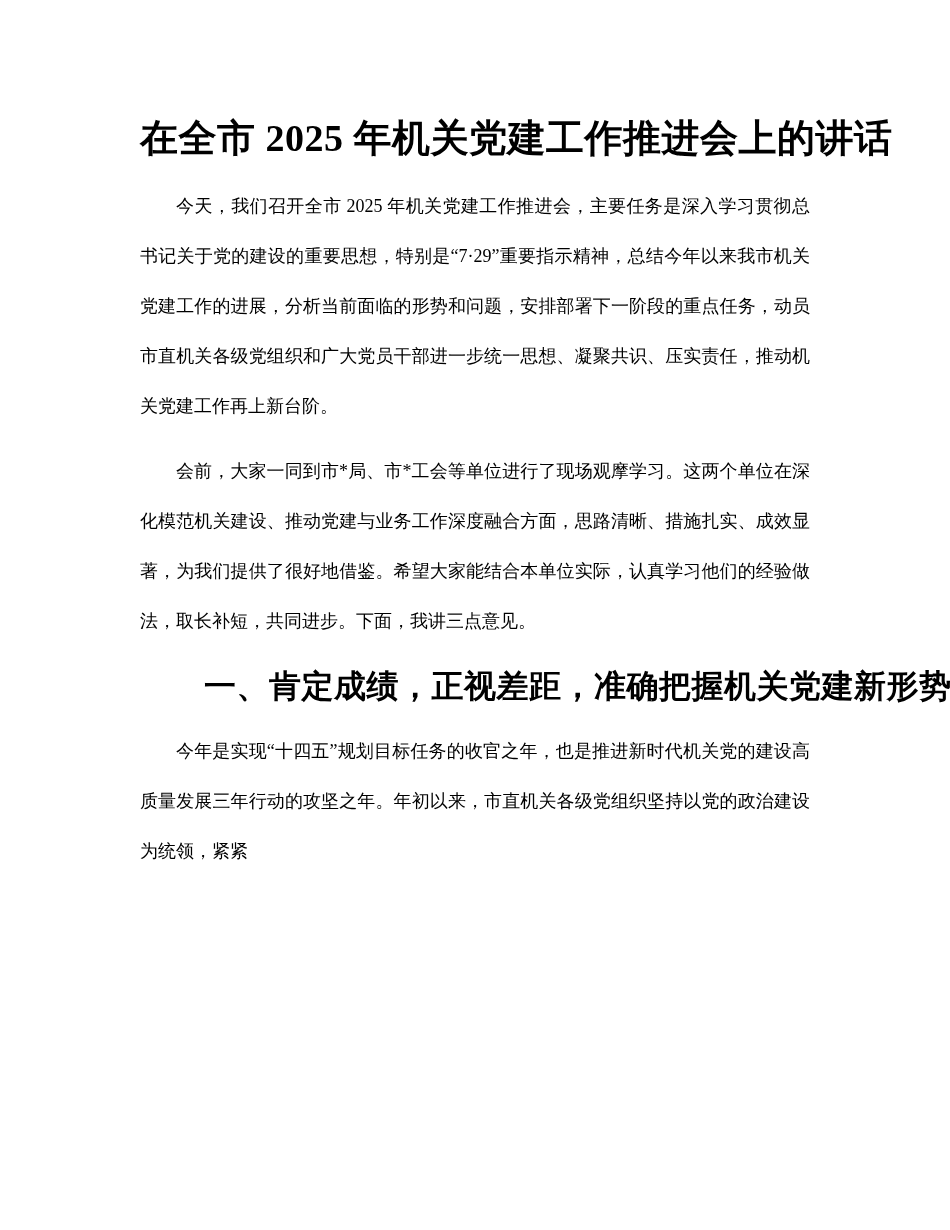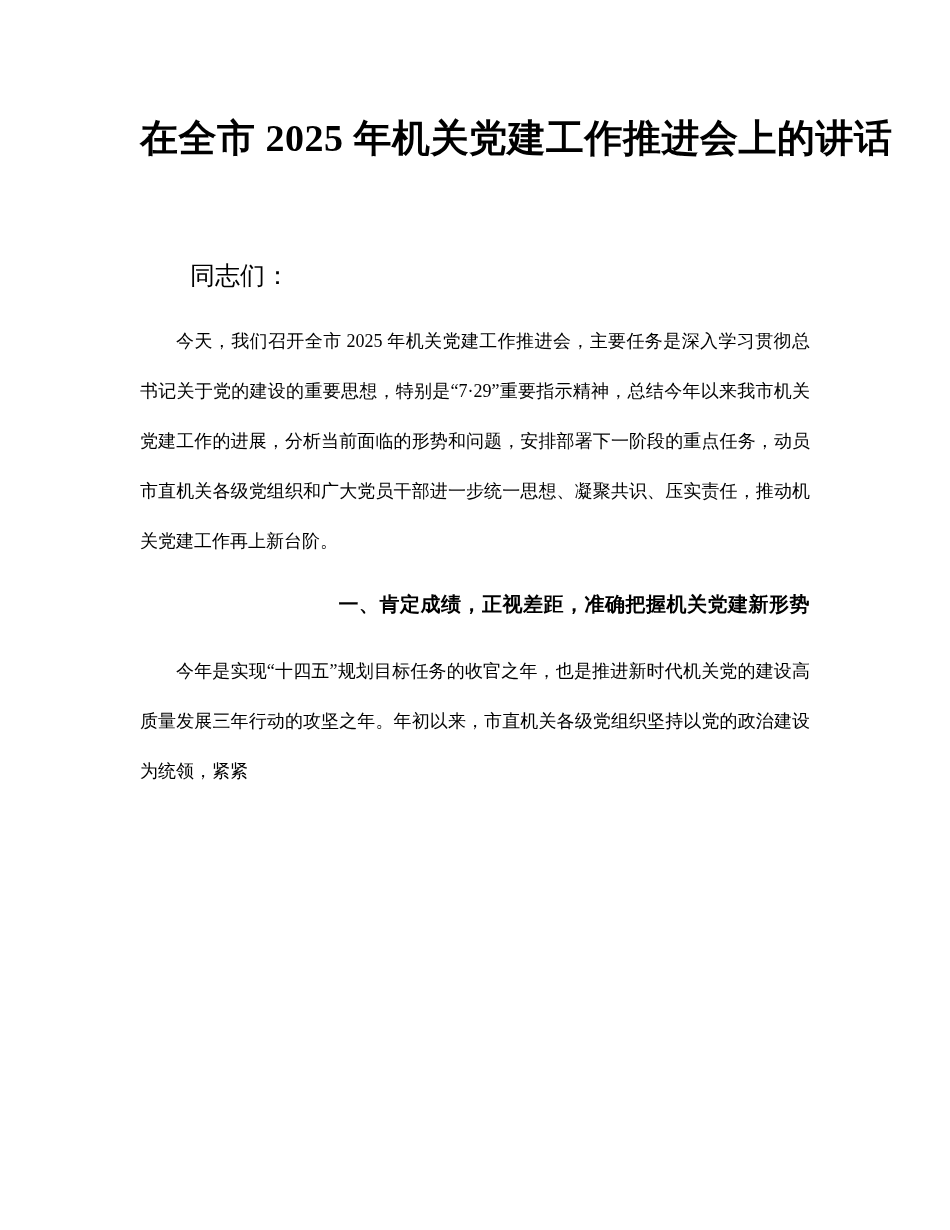--- a/index.html
+++ b/index.html
@@ -41,41 +41,41 @@
   .paragraph {
     margin: 15px 0 0 0;
     font-size: 18px;
     line-height: 50px;
     text-indent: 2em;
     text-align: justify;
     text-justify: inter-ideograph;
   }
   .section-heading {
     margin: 15px 0 0 0;
-    font-size: 20px;
+    font-size: 32px;
     line-height: 50px;
     text-indent: 2em;
     font-weight: 700;
-    font-family: Liberation Mono, monospace;
+    font-family: Liberation Serif, serif;
     letter-spacing: 0.5px;
     white-space: nowrap;
     text-align: right;
   }
 </style>
 </head>
 <body>
 
 <div class="page">
   <div class="content">
 
     <h1 class="doc-title">在全市 2025 年机关党建工作推进会上的讲话</h1>
 
-    <p class="salutation">同志们：</p>
 
     <p class="paragraph">今天，我们召开全市 2025 年机关党建工作推进会，主要任务是深入学习贯彻总书记关于党的建设的重要思想，特别是“7·29”重要指示精神，总结今年以来我市机关党建工作的进展，分析当前面临的形势和问题，安排部署下一阶段的重点任务，动员市直机关各级党组织和广大党员干部进一步统一思想、凝聚共识、压实责任，推动机关党建工作再上新台阶。</p>
 
+    <p class="paragraph">会前，大家一同到市*局、市*工会等单位进行了现场观摩学习。这两个单位在深化模范机关建设、推动党建与业务工作深度融合方面，思路清晰、措施扎实、成效显著，为我们提供了很好地借鉴。希望大家能结合本单位实际，认真学习他们的经验做法，取长补短，共同进步。下面，我讲三点意见。</p>
 
     <h2 class="section-heading">一、肯定成绩，正视差距，准确把握机关党建新形势</h2>
 
     <p class="paragraph">今年是实现“十四五”规划目标任务的收官之年，也是推进新时代机关党的建设高质量发展三年行动的攻坚之年。年初以来，市直机关各级党组织坚持以党的政治建设为统领，紧紧</p>
 
   </div>
 </div>
 
 </body></html>

